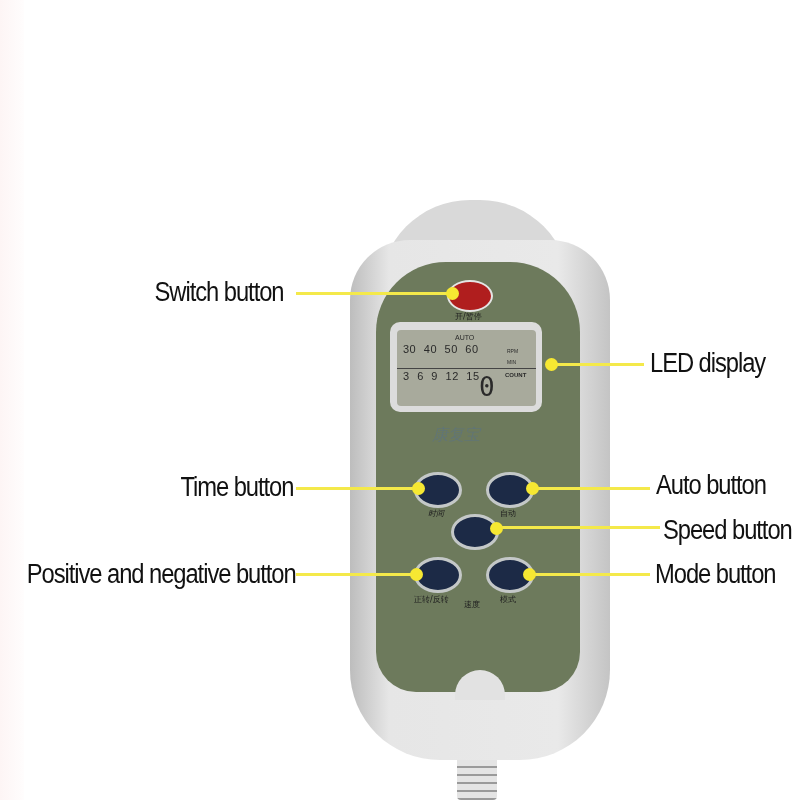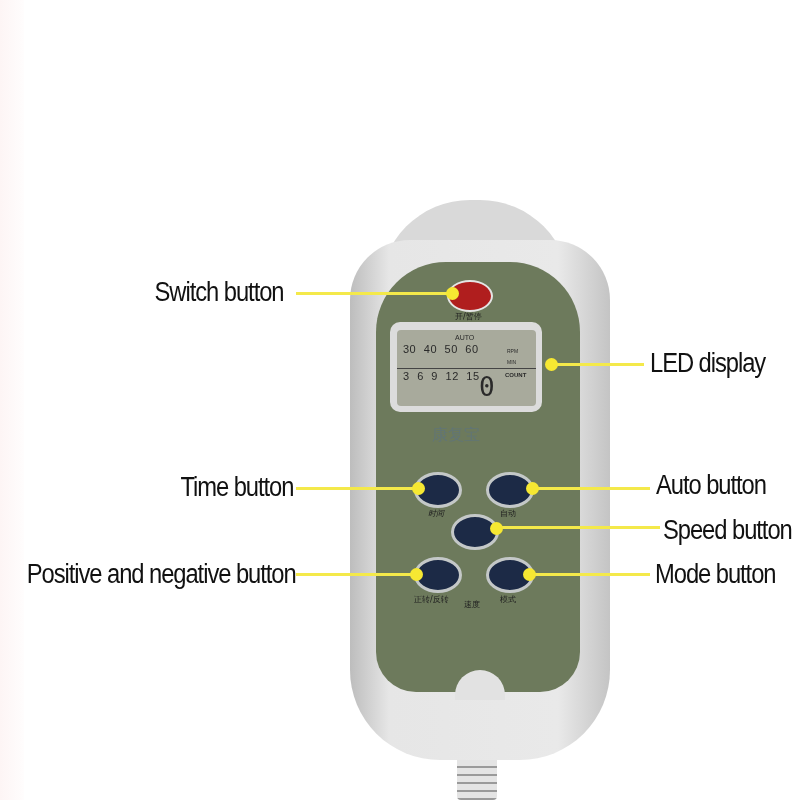--- a/index.html
+++ b/index.html
@@ -32,21 +32,21 @@
   .lcd-frame { position:absolute; left:390px; top:322px; width:152px; height:90px;
                background:#dcdcdc; border-radius:10px; }
   .lcd { position:absolute; left:397px; top:330px; width:139px; height:76px;
          background:#a8aa9c; border-radius:4px; font-family:"Liberation Sans", sans-serif; color:#2a2a2a; }
   .lcd .divider { position:absolute; left:0; right:0; top:38px; height:1px; background:#444; }
   .lcd .auto { position:absolute; left:58px; top:4px; font-size:7px; }
   .lcd .row { position:absolute; left:6px; font-size:11px; letter-spacing:0.5px; word-spacing:4px; }
   .lcd .unit { position:absolute; left:110px; font-size:5px; }
   .lcd .count-label { position:absolute; left:108px; top:42px; font-size:6px; font-weight:bold; }
   .lcd .count-val { position:absolute; left:82px; top:42px; font-size:26px; font-family:"DejaVu Sans Mono", monospace; }
-  .logo { position:absolute; left:432px; top:425px; color:#55708f; font-size:16px; opacity:0.5; }
+  .logo { position:absolute; left:432px; top:425px; color:#55708f; font-size:16px; opacity:0.5; font-style:italic; }
   .btn { position:absolute; width:42px; height:30px; border-radius:50%; background:#1c2a46;
          border:3px solid #c4c8c8; }
 </style>
 </head>
 <body>
 
 <div class="left-strip"></div>
 
 <div class="remote">
   <div class="cable"></div>

